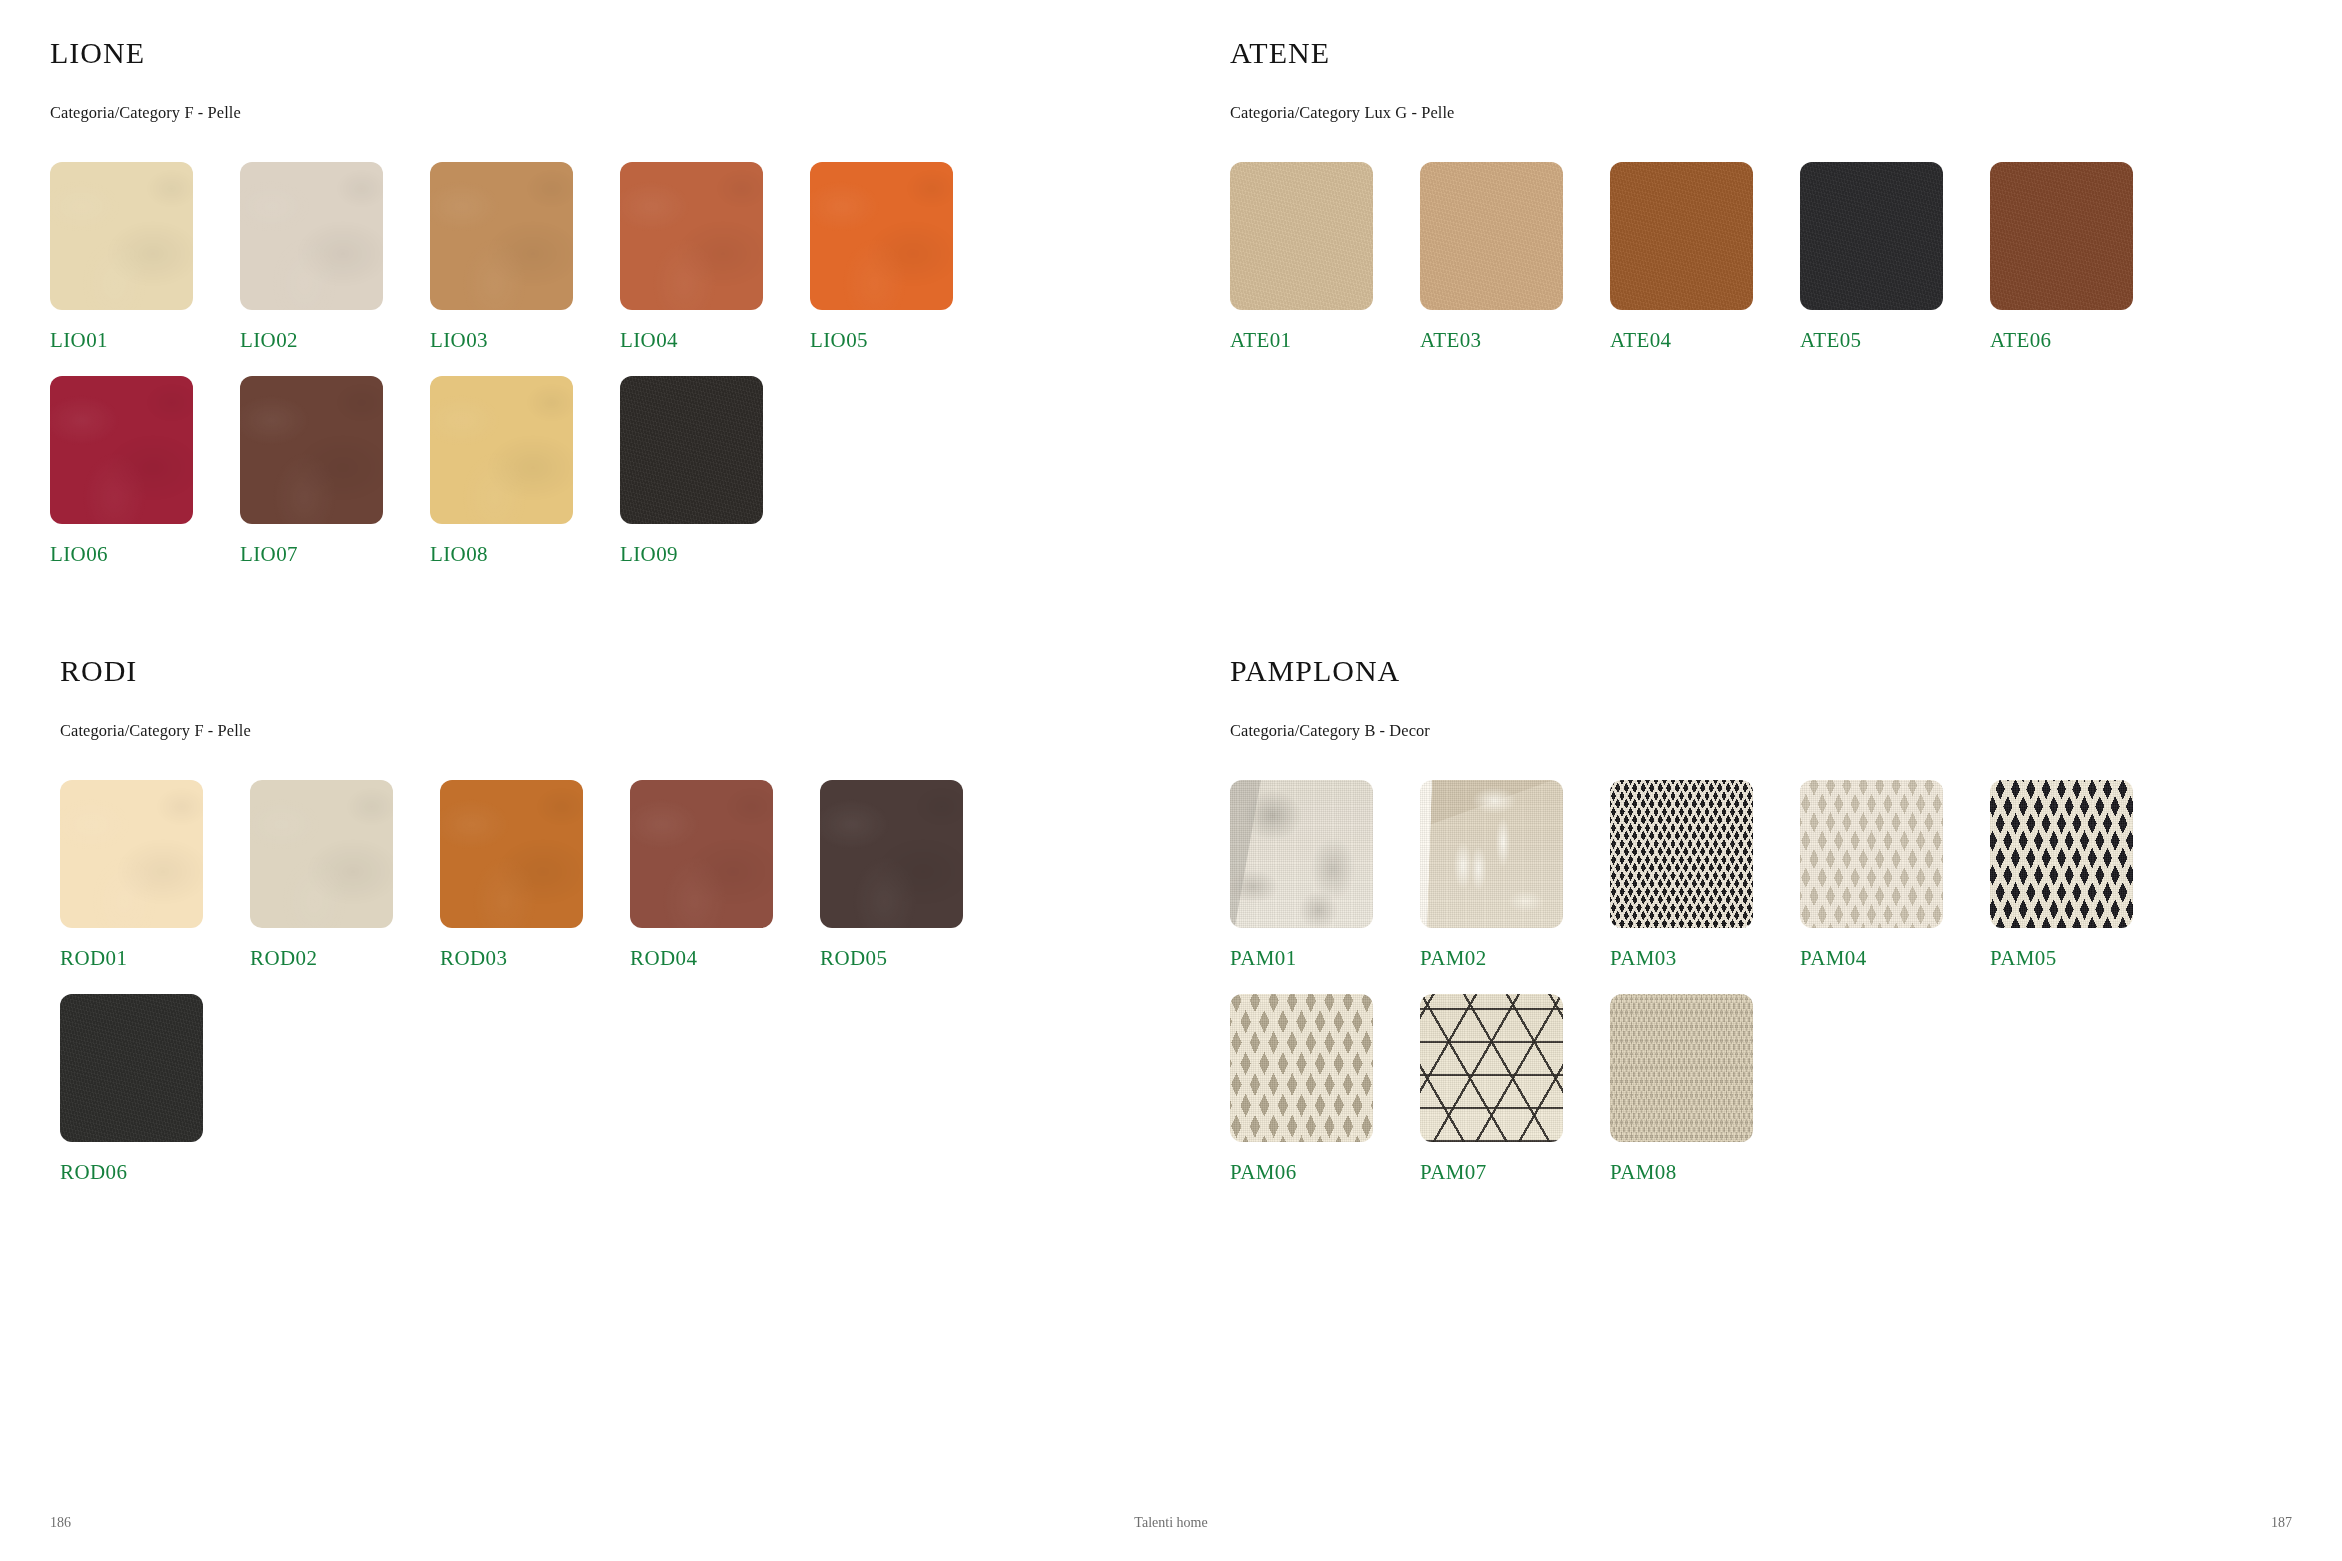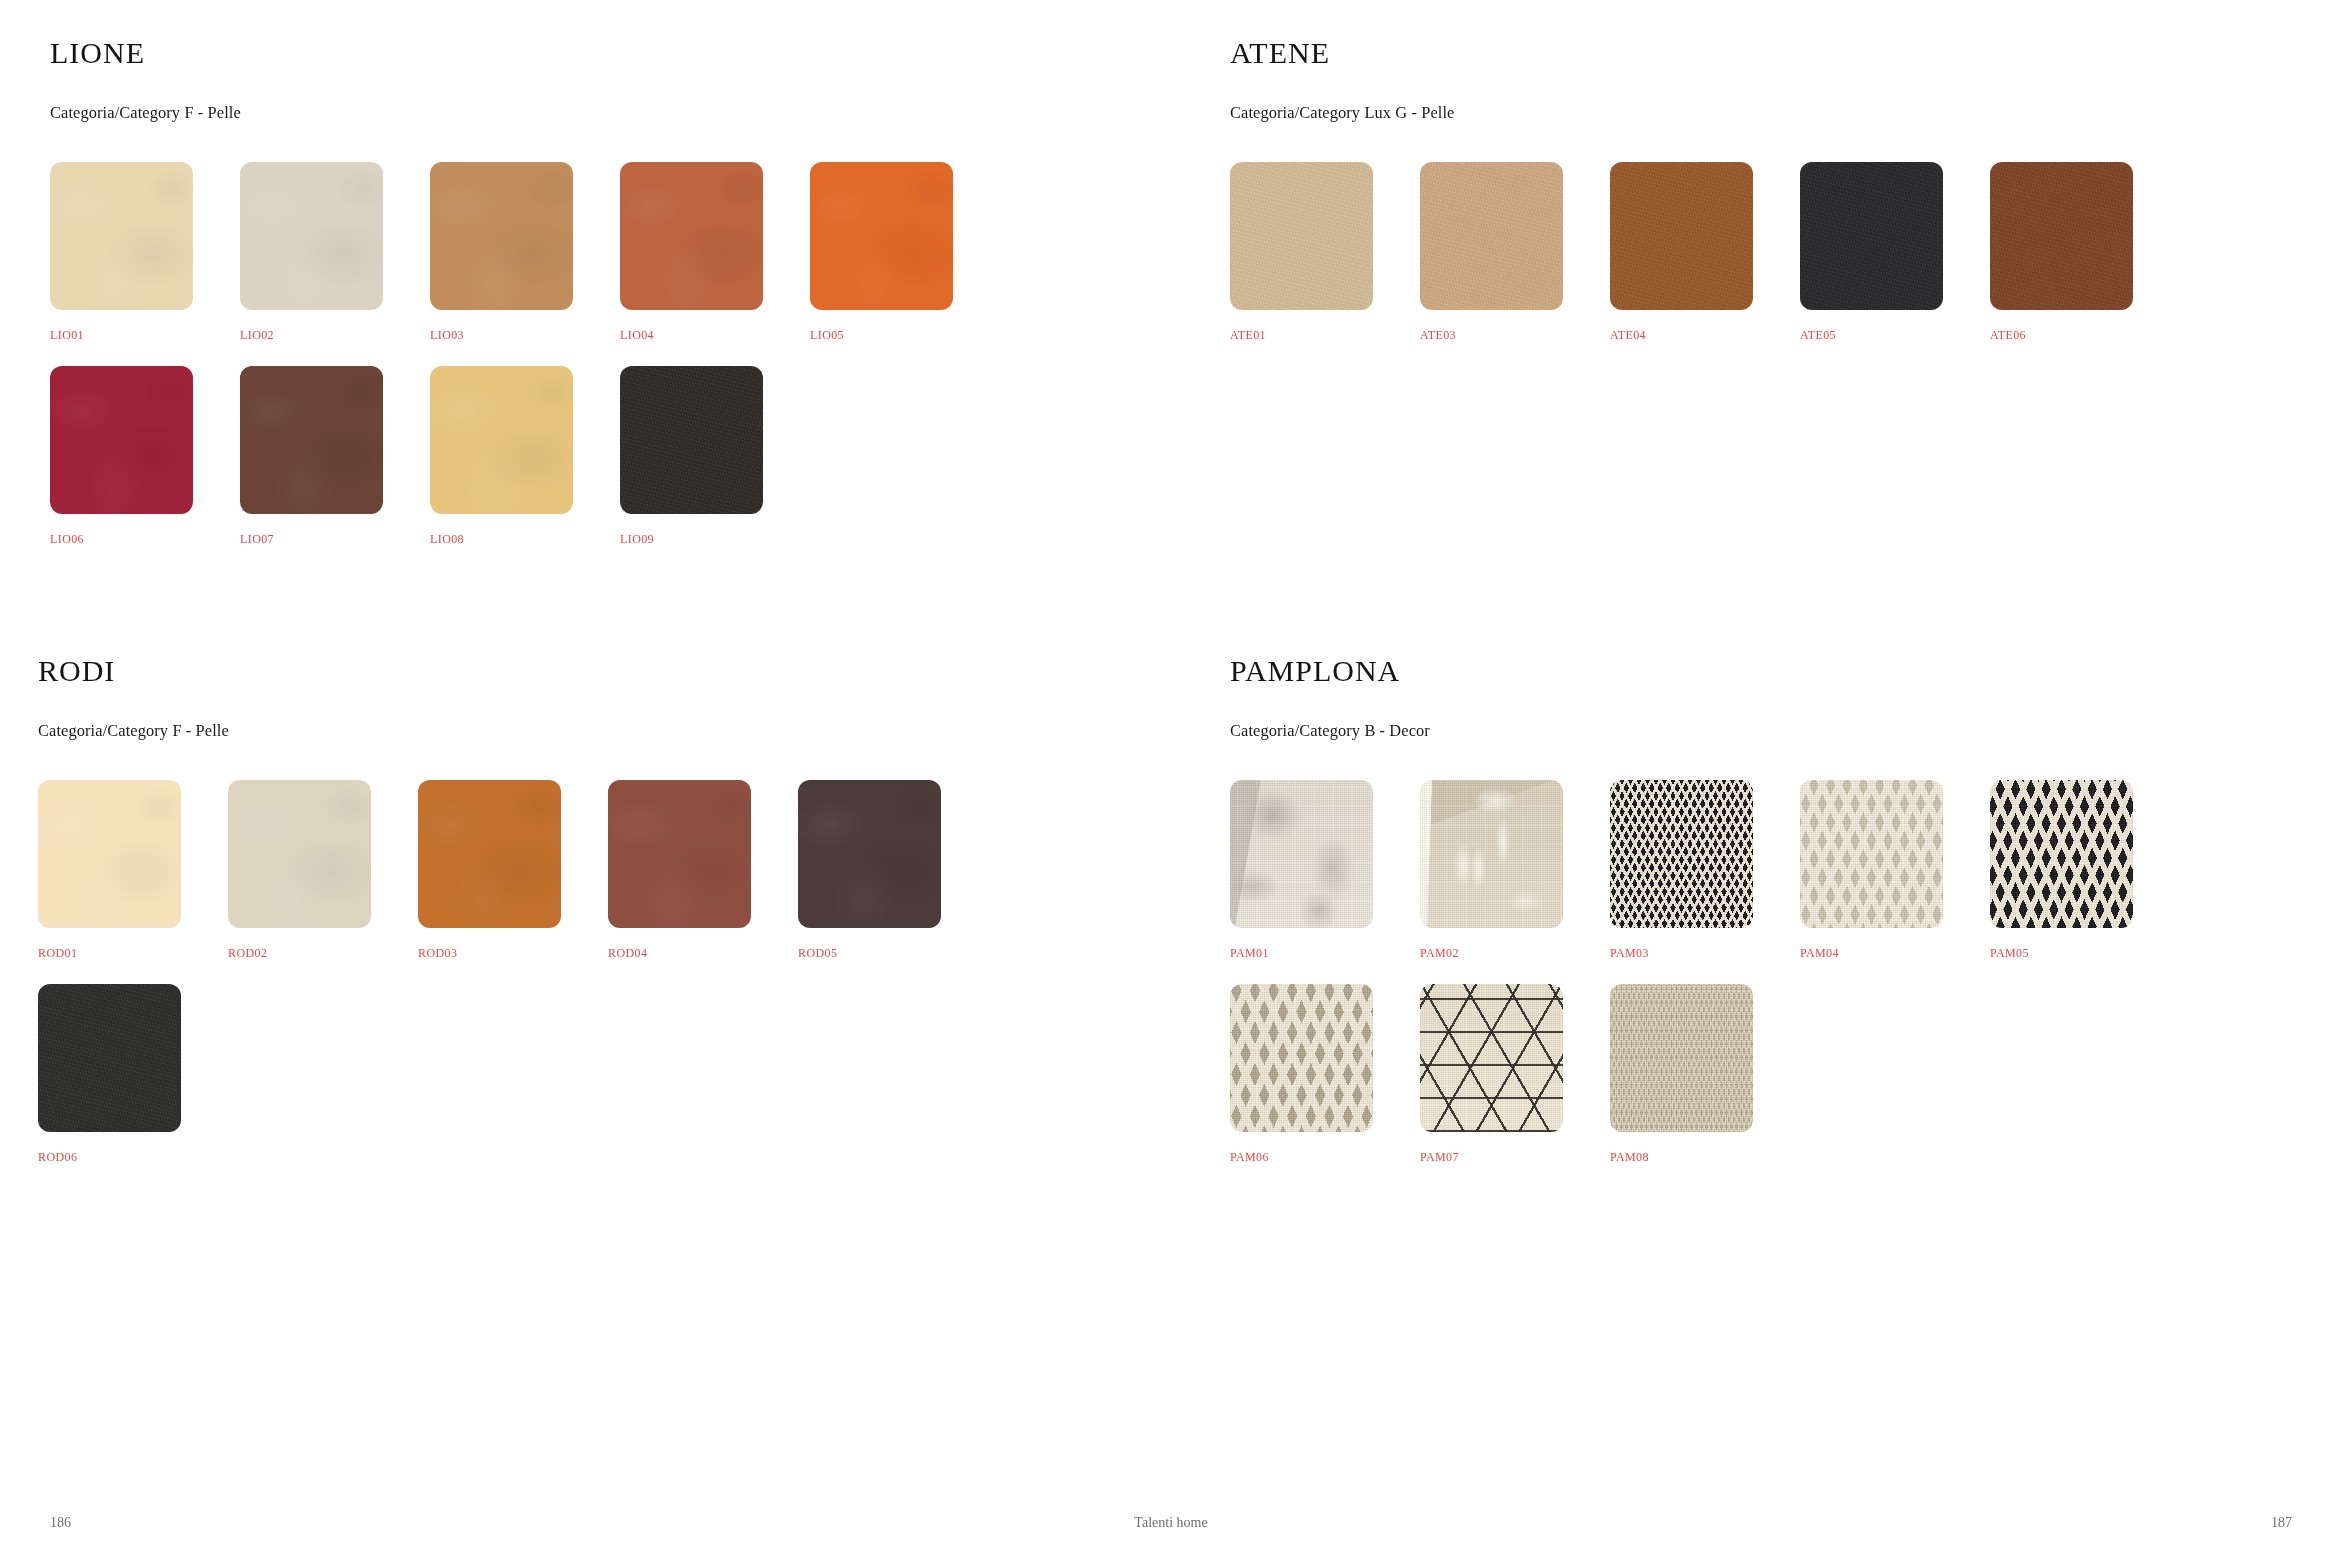--- a/index.html
+++ b/index.html
@@ -16,21 +16,21 @@
     overflow: hidden;
   }
 
   .page {
     position: absolute;
     inset: 0;
   }
 
   .sec-lione    { position: absolute; left: 50px;   top: 36px;  width: 1143px; }
   .sec-atene    { position: absolute; left: 1230px; top: 36px;  width: 1115px; }
-  .sec-rodi     { position: absolute; left: 38px;   top: 654px; width: 1143px; }
+  .sec-rodi     { position: absolute; left: 60px;   top: 654px; width: 1143px; }
   .sec-pamplona { position: absolute; left: 1230px; top: 654px; width: 1115px; }
 
   .sec-title {
     font-size: 30px;
     letter-spacing: 1px;
     font-weight: 400;
     color: #141414;
     margin: 0;
     line-height: 1.1;
   }
@@ -65,24 +65,24 @@
     overflow: hidden;
     background-repeat: no-repeat;
   }
   .swatch .grain {
     position: absolute;
     inset: 0;
     border-radius: 12px;
     pointer-events: none;
   }
   .swatch-label {
-    font-size: 12px;
+    font-size: 21px;
     padding-top: 18px;
     letter-spacing: 0.4px;
-    color: #ef4444;
+    color: #15803d;
   }
 
   
   .leather .grain {
     background-image:
       radial-gradient(ellipse 56px 37px at 22% 30%, rgba(255,255,255,0.055), rgba(255,255,255,0) 70%),
       radial-gradient(ellipse 66px 47px at 72% 62%, rgba(0,0,0,0.045), rgba(0,0,0,0) 72%),
       radial-gradient(ellipse 47px 66px at 45% 82%, rgba(255,255,255,0.04), rgba(255,255,255,0) 70%),
       radial-gradient(ellipse 37px 28px at 85% 18%, rgba(0,0,0,0.035), rgba(0,0,0,0) 70%);
   }

